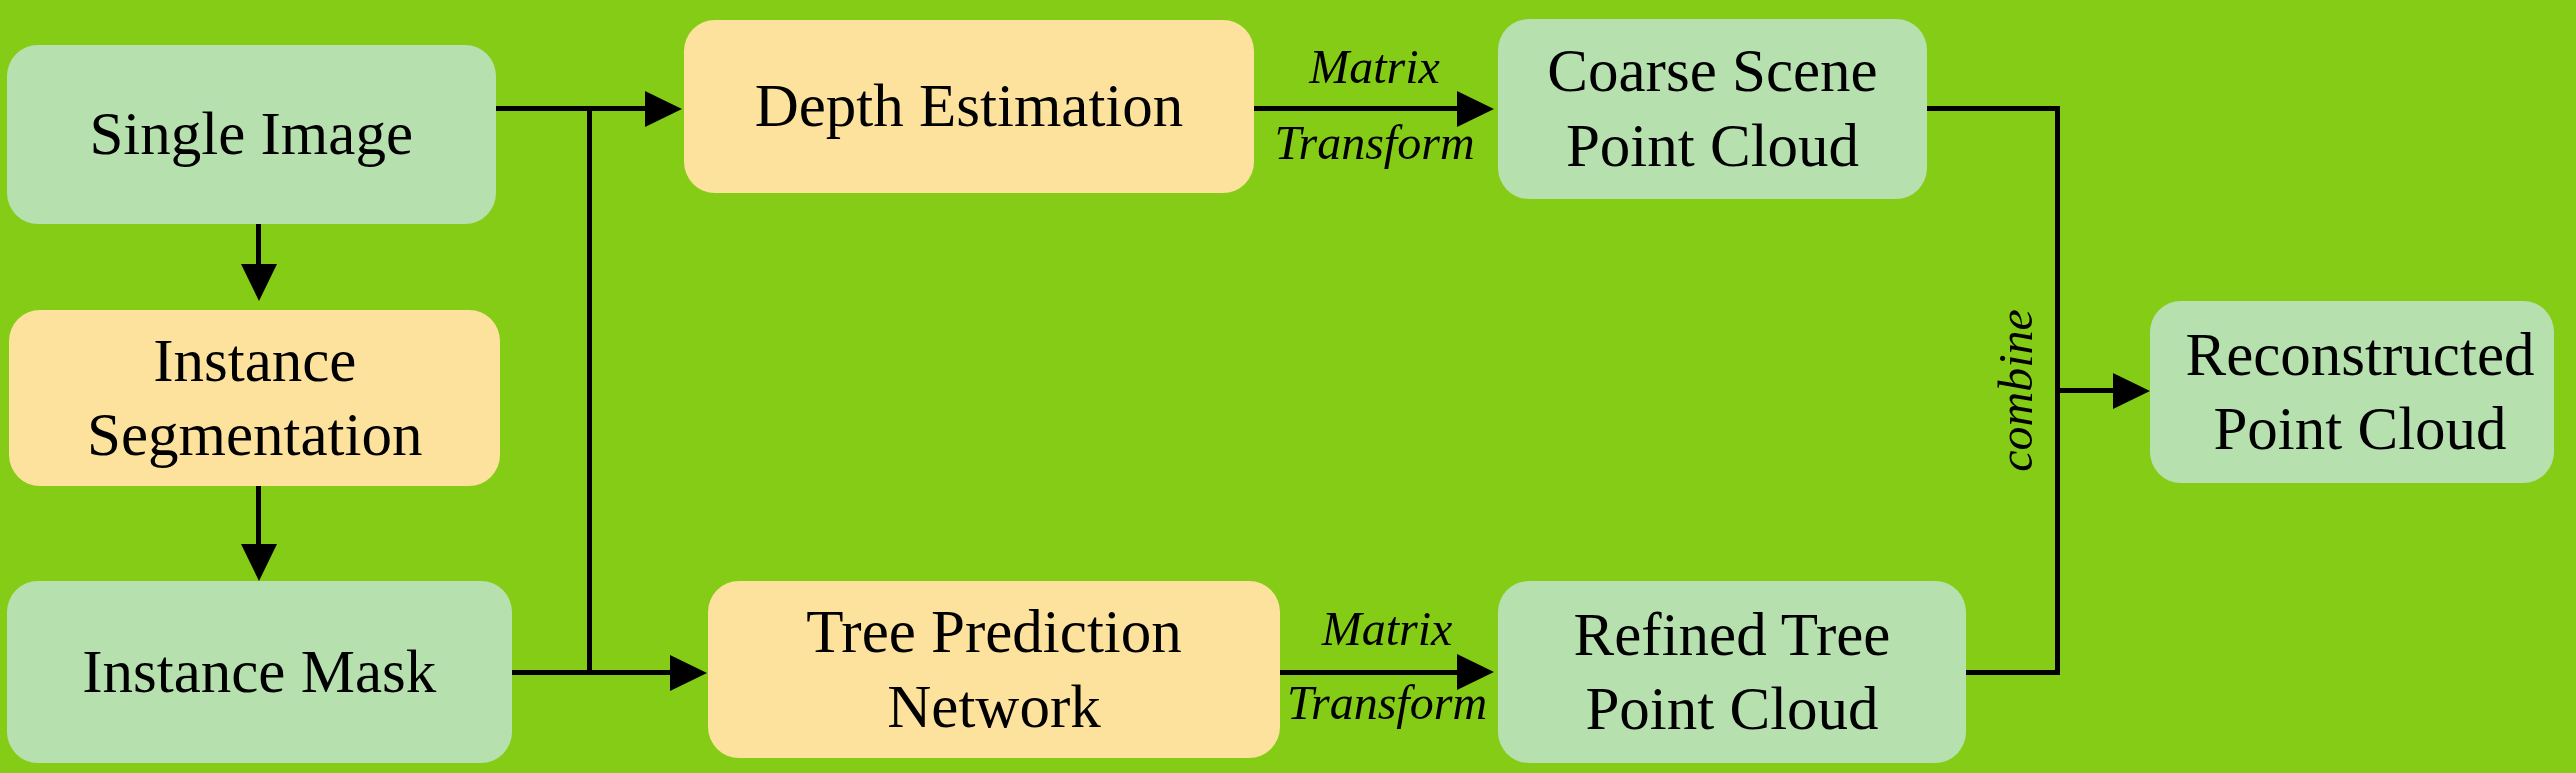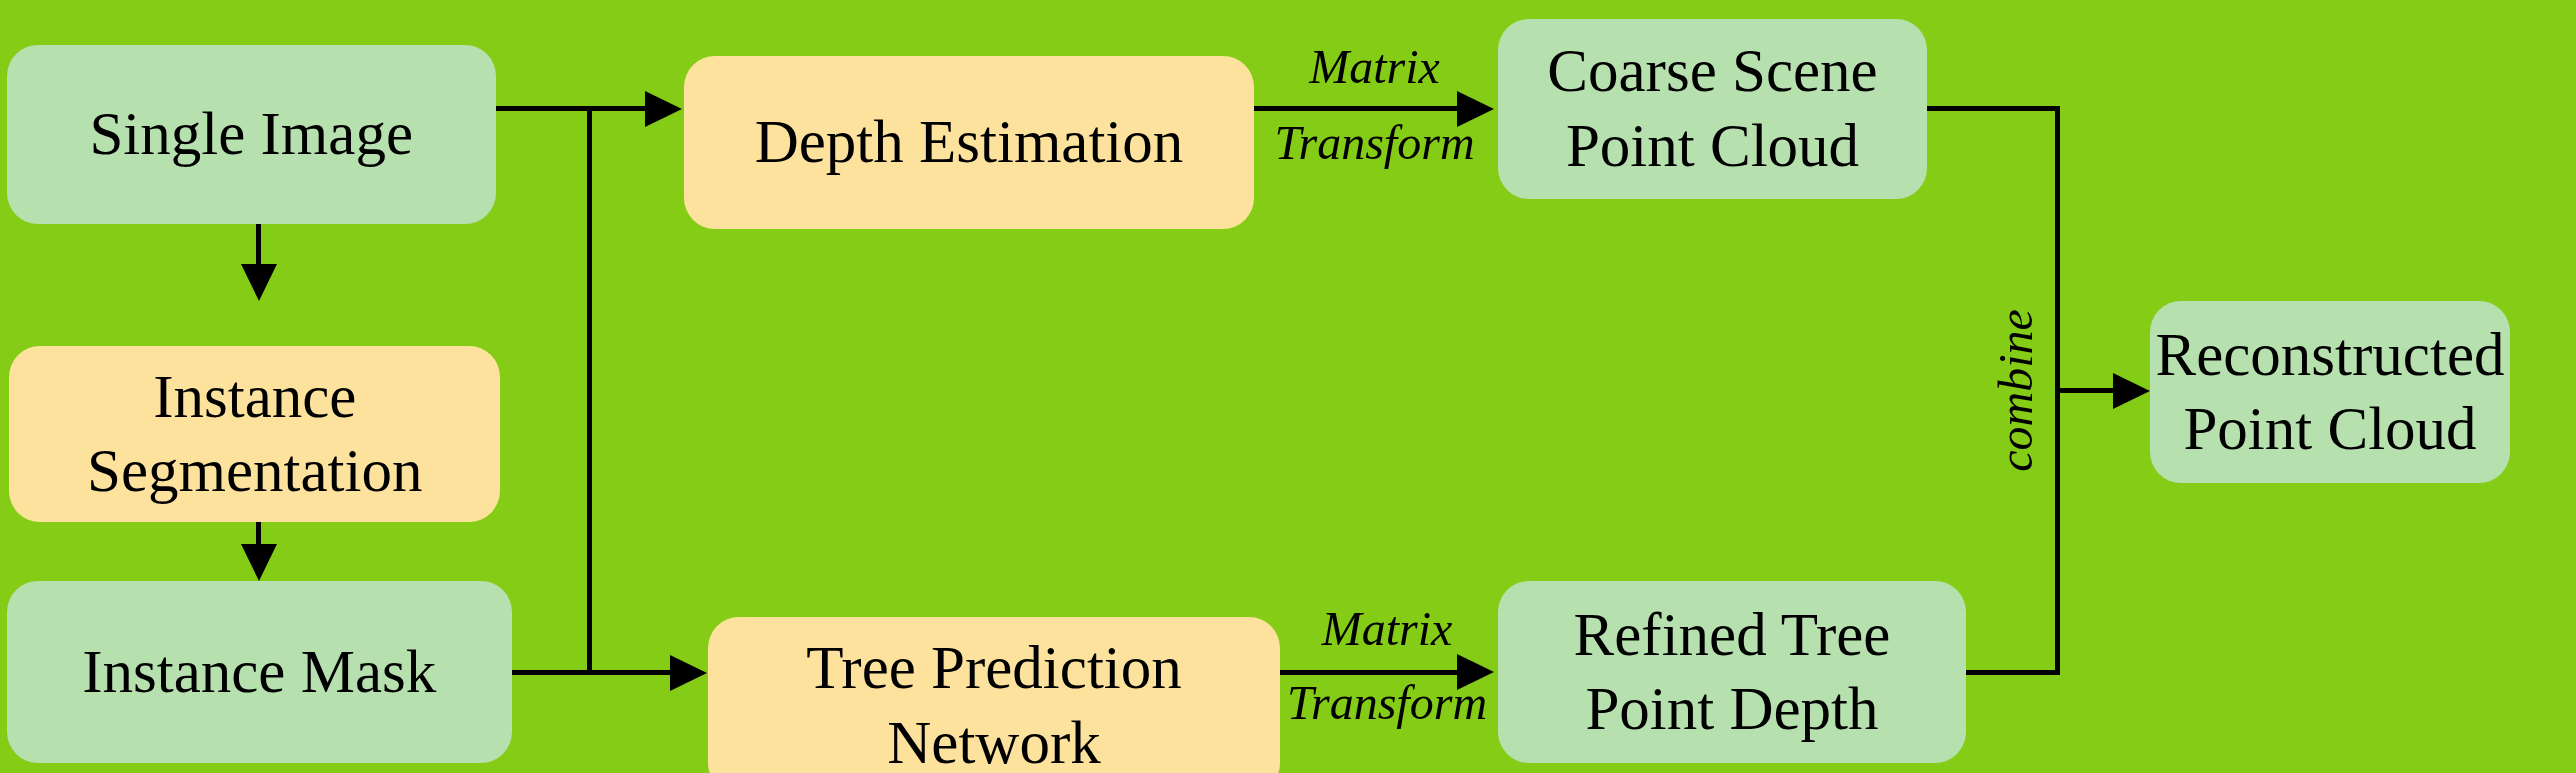--- a/index.html
+++ b/index.html
@@ -15,21 +15,21 @@
   .node{
     position:absolute;
     border-radius:31px;
     display:flex;align-items:center;justify-content:center;
     text-align:center;
     font-size:61px;line-height:1.22;
     white-space:pre-line;
     color:#000;
   }
   .fill-green{background:#b7e0af;}
-  .fill-yellow{background:#fce29d;margin-top:36px;}
+  .fill-yellow{background:#fce29d;}
 
   .line{position:absolute;background:#000;}
   .ah{position:absolute;width:0;height:0;border-style:solid;}
   .ah-right{border-width:18px 0 18px 37px;border-color:transparent transparent transparent #000;}
   .ah-down{border-width:37px 18px 0 18px;border-color:#000 transparent transparent transparent;}
 
   .elabel{
     position:absolute;
     font-style:italic;
     font-size:48px;line-height:1;
@@ -39,21 +39,21 @@
   .rot{transform:rotate(-90deg);}
 
   
   #n-single    {left:6.7px;   top:18.7px;  width:489px; height:179px;margin-top:26px;}
   #n-iseg      {left:9.3px;   top:310px; width:491px; height:176px;}
   #n-imask     {left:6.7px;   top:581px; width:505px; height:182px;}
   #n-depth     {left:684px; top:20px;  width:570px; height:173px;}
   #n-treenet   {left:708px; top:581px; width:572px; height:177px;}
   #n-coarse    {left:1498px; top:18.7px;  width:429px; height:180px;}
   #n-refined   {left:1498px; top:581px; width:468px; height:182px;}
-  #n-recon     {left:2150px; top:301px; width:360px; height:182px;}
+  #n-recon     {left:2150px; top:301px; width:388px; height:182px;padding-left:16px;}
 
   
   #e1s{left:256px;top:197px;width:5.3px;height:68px;}
   #e1h{left:241px;top:264px;}
   #e2s{left:256px;top:477px;width:5.3px;height:68px;}
   #e2h{left:241px;top:544px;}
   #e3s{left:495px;top:106px;width:151px;height:5.3px;}
   #e3h{left:645px;top:91px;}
   #e4s{left:587px;top:106px;width:5.3px;height:569px;}
   #e5s{left:512px;top:670px;width:159px;height:5.3px;}
@@ -116,18 +116,18 @@
   <div class="node fill-green" id="n-single">Single Image</div>
   <div class="node fill-yellow" id="n-iseg">Instance
 Segmentation</div>
   <div class="node fill-green" id="n-imask">Instance Mask</div>
   <div class="node fill-yellow" id="n-depth">Depth Estimation</div>
   <div class="node fill-yellow" id="n-treenet">Tree Prediction
 Network</div>
   <div class="node fill-green" id="n-coarse">Coarse Scene
 Point Cloud</div>
   <div class="node fill-green" id="n-refined">Refined Tree
-Point Depth</div>
+Point Cloud</div>
   <div class="node fill-green" id="n-recon">Reconstructed
 Point Cloud</div>
 
 </div>
 
 
 </body></html>

